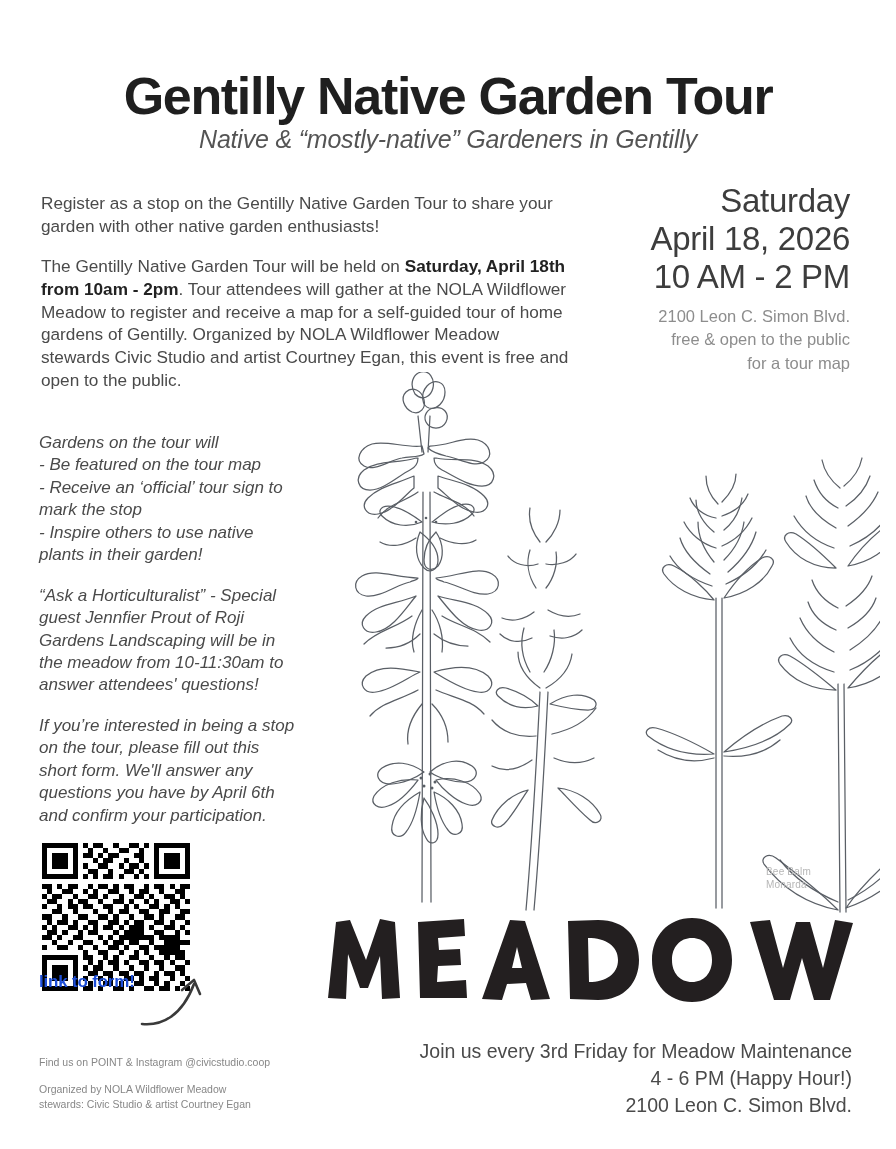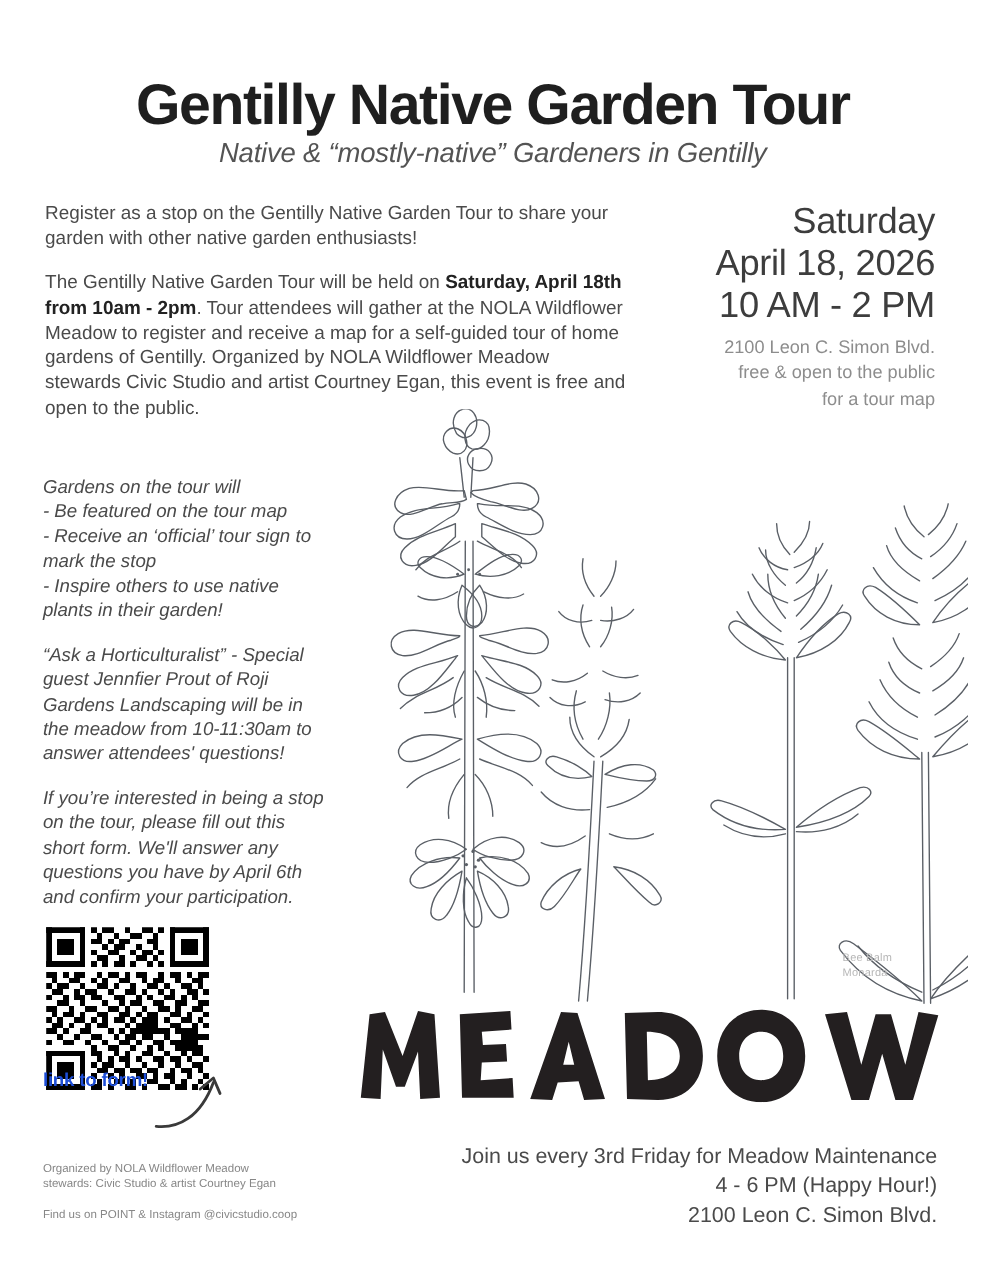--- a/index.html
+++ b/index.html
@@ -20,21 +20,21 @@
     position:absolute;left:0;top:125px;width:896px;text-align:center;
     font-size:25px;font-style:italic;font-weight:400;color:#545454;
     letter-spacing:-0.2px;
   }
 
   
   .intro{
     position:absolute;left:41px;top:178px;width:528px;
     font-size:17.2px;line-height:1.33;color:#4a4a4a;
   }
-  .intro p{margin:4px 0 17px 0;}
+  .intro p{margin:14px 0 17px 0;}
   .intro b{color:#222;font-weight:700;}
 
   
   .leftcol{
     position:absolute;left:39px;top:432px;width:262px;
     font-size:17px;line-height:1.32;color:#4a4a4a;font-style:italic;
   }
   .leftcol p{margin:0 0 18px 0;}
   .leftcol .bullets{white-space:pre-line;}
 
@@ -484,23 +484,23 @@
   <div class="linkform">link to form!</div>
 
   <div class="arrow">
     <svg viewBox="0 0 86 60" xmlns="http://www.w3.org/2000/svg" fill="none" stroke="#3a3a3a" stroke-width="2.6" stroke-linecap="round" stroke-linejoin="round">
       <path d="M4 52 C24 54 44 44 56 12"></path>
       <path d="M44 18 L56 8 L62 22"></path>
     </svg>
   </div>
 
   <div class="credits">
+    <div class="blk">Find us on POINT &amp; Instagram @civicstudio.coop</div>
     <div class="blk">Organized by NOLA Wildflower Meadow
 stewards: Civic Studio &amp; artist Courtney Egan</div>
-    <div class="blk">Find us on POINT &amp; Instagram @civicstudio.coop</div>
   </div>
 
   <div class="meadow">
     <svg viewBox="0 0 534 86" xmlns="http://www.w3.org/2000/svg" fill="#231f20">
       <path d="M6 82 L14 6 L28 4 L44 44 L58 3 L73 6 L78 82 L60 83 L58 40 L46 72 L38 72 L26 38 L24 83 Z"></path>
       <path d="M98 82 L96 6 L142 3 L143 20 L116 22 L117 34 L138 33 L139 49 L116 50 L115 66 L144 64 L145 82 Z"></path>
       <path d="M160 83 L188 4 L203 5 L228 83 L209 84 L204 67 L185 68 L180 84 Z M190 52 L200 52 L195 31 Z"></path>
       <path d="M248 83 L246 5 L276 4 C304 4 317 22 317 44 C317 66 303 84 276 84 Z M266 22 L267 66 C284 66 296 58 296 44 C296 30 284 22 266 22 Z"></path>
       <path d="M370 2 C394 2 410 20 410 44 C410 68 394 86 370 86 C346 86 330 68 330 44 C330 20 346 2 370 2 Z M370 22 C358 22 350 31 350 44 C350 57 358 66 370 66 C382 66 390 57 390 44 C390 31 382 22 370 22 Z"></path>
       <path d="M428 6 L448 4 L461 52 L474 6 L488 6 L501 52 L513 4 L531 7 L508 84 L492 84 L480 42 L468 84 L452 84 Z"></path>

